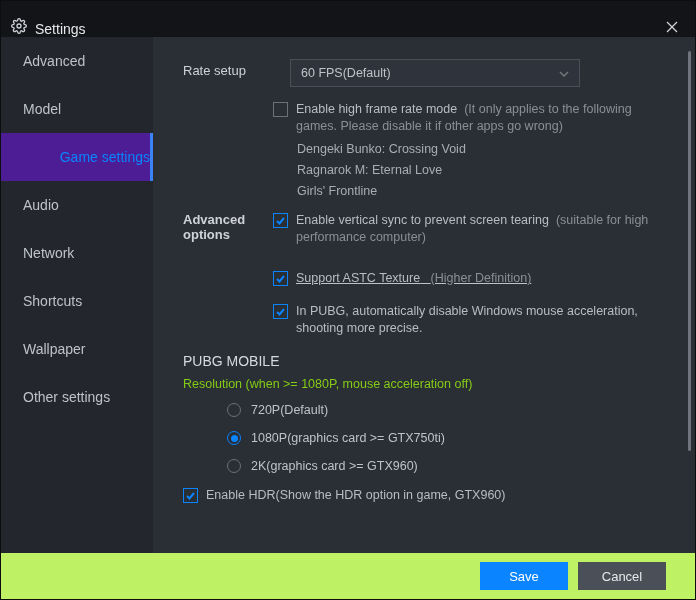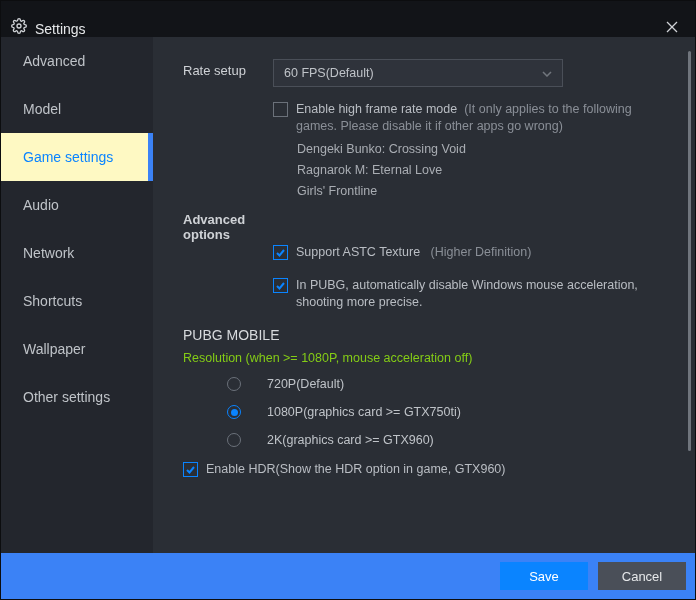--- a/index.html
+++ b/index.html
@@ -14,31 +14,31 @@
   }
   .titlebar .title { flex: 1; }
   .titlebar .close { width: 26px; text-align: center; color: #cfd2d6; font-size: 16px; cursor: pointer; }
 
   .body { flex: 1; display: flex; min-height: 0; }
   .sidebar { width: 152px; background: #23262d; }
   .nav-item {
     height: 48px; display: flex; align-items: center; padding-left: 22px;
     color: #bfc3c8; font-size: 14px; cursor: pointer;
   }
-  .nav-item.active { color: #0a84ff; background: #fef9c3; border-right: 5px solid #3b82f6; }
+  .nav-item.active { color: #0a84ff; background: #4c1d95; border-right: 3px solid #3b82f6; justify-content: flex-end; }
 
   .main { flex: 1; position: relative; padding: 22px 28px 14px 30px; overflow: hidden; }
   .row { display: flex; align-items: flex-start; margin-bottom: 6px; }
   .label-col { width: 90px; min-width: 90px; color: #cfd2d6; font-size: 13px; padding-top: 4px; }
   .ctrl-col { flex: 1; }
 
   .select {
     width: 290px; height: 28px; border: 1px solid #4a4f58; background: #2f333b;
     color: #bfc3c8; display: flex; align-items: center; padding: 0 10px; position: relative;
-    font-size: 12.5px; cursor: pointer;
+    font-size: 12.5px; cursor: pointer; margin-left: 17px;
   }
   .select .chevron { margin-left: auto; opacity: .6; }
 
   .check-line { display: flex; align-items: flex-start; gap: 8px; line-height: 17px; margin-top: 10px; }
   .check-line.first { margin-top: 14px; }
   .check-box {
     width: 15px; height: 15px; border: 1px solid #6b717a; background: transparent;
     display: inline-flex; align-items: center; justify-content: center; flex-shrink: 0;
     margin-top: 1px; cursor: pointer;
   }
@@ -48,32 +48,32 @@
   .check-text { color: #b9bdc3; font-size: 12.5px; }
   .muted { color: #8a8f97; }
 
   .sub-list { margin-left: 24px; margin-top: 4px; color: #a9adb3; font-size: 12.5px; }
   .sub-list div { margin-top: 7px; }
 
   .section-heading { color: #d7dadd; font-size: 14px; margin-top: 16px; margin-left: 0; }
   .sub-caption { color: #84cc16; font-size: 12.5px; margin-top: 8px; }
 
   .radio-group { margin-top: 12px; margin-left: 44px; }
-  .radio-line { display: flex; gap: 26px; margin-bottom: 14px; cursor: pointer; }
+  .radio-line { display: flex; gap: 10px; margin-bottom: 14px; cursor: pointer; }
   .radio {
     width: 14px; height: 14px; border-radius: 50%; border: 1.5px solid #6b717a;
     display: inline-flex; align-items: center; justify-content: center; flex-shrink: 0;
   }
   .radio.checked { border-color: #0a84ff; }
   .radio.checked::after { content:""; width: 7px; height: 7px; border-radius: 50%; background: #0a84ff; }
   .radio-label { color: #bfc3c8; font-size: 12.5px; }
 
   .footer {
     height: 46px; display: flex; justify-content: flex-end; align-items: center;
-    gap: 10px; padding-right: 9px; background: #3b82f6;
+    gap: 10px; padding-right: 29px; background: #bef264;
   }
   .btn {
     width: 88px; height: 28px; display: flex; align-items: center; justify-content: center;
     font-size: 13px; cursor: pointer;
   }
   .btn.primary { background: #0a84ff; color: #fff; }
   .btn.secondary { background: #4a4f58; color: #e6e8ea; }
 
   .scrollbar {
     position: absolute; right: 4px; top: 14px; width: 3px; height: 400px;
@@ -158,21 +158,31 @@
             <div>Dengeki Bunko: Crossing Void</div>
             <div>Ragnarok M: Eternal Love</div>
             <div>Girls' Frontline</div>
           </div>
         </div>
       </div>
 
       <div class="row" style="margin-top:14px;">
         <div class="label-col" style="padding-top:0;font-weight:bold;">Advanced options</div>
         <div class="ctrl-col">
-          <div class="check-line" style="margin-top:32px;">
+          <div class="check-line" style="margin-top:0;">
+            <span class="check-box checked">
+              <svg width="11" height="11" viewBox="0 0 11 11" stroke="#0a84ff" stroke-width="2" fill="none">
+                  <polyline points="2,6 4.5,8.5 9,3"></polyline>
+                </svg>
+            </span>
+            <span class="check-text">
+              <span>Enable vertical sync to prevent screen tearing</span>&nbsp;&nbsp;<span class="muted">(suitable for high performance computer)</span>
+            </span>
+          </div>
+          <div class="check-line" style="margin-top:24px;text-decoration:underline;">
             <span class="check-box checked">
               <svg width="11" height="11" viewBox="0 0 11 11" stroke="#0a84ff" stroke-width="2" fill="none">
                   <polyline points="2,6 4.5,8.5 9,3"></polyline>
                 </svg>
             </span>
             <span class="check-text">
               <span>Support ASTC Texture</span>&nbsp;&nbsp;&nbsp;<span class="muted">(Higher Definition)</span>
             </span>
           </div>
           <div class="check-line" style="margin-top:16px;">

